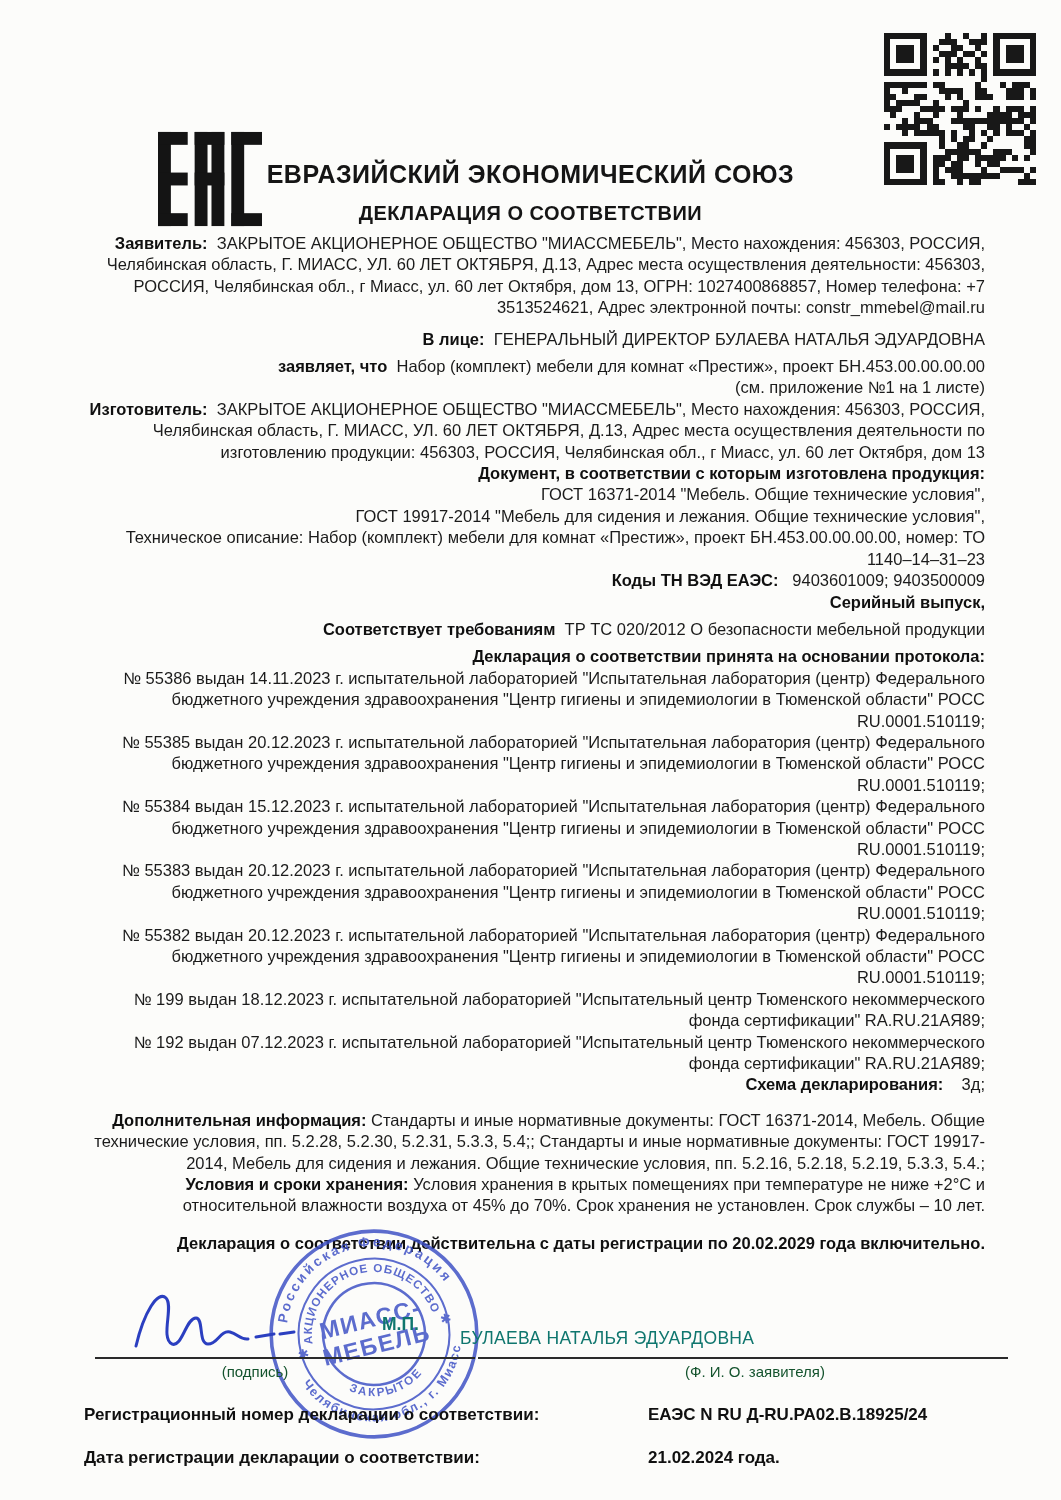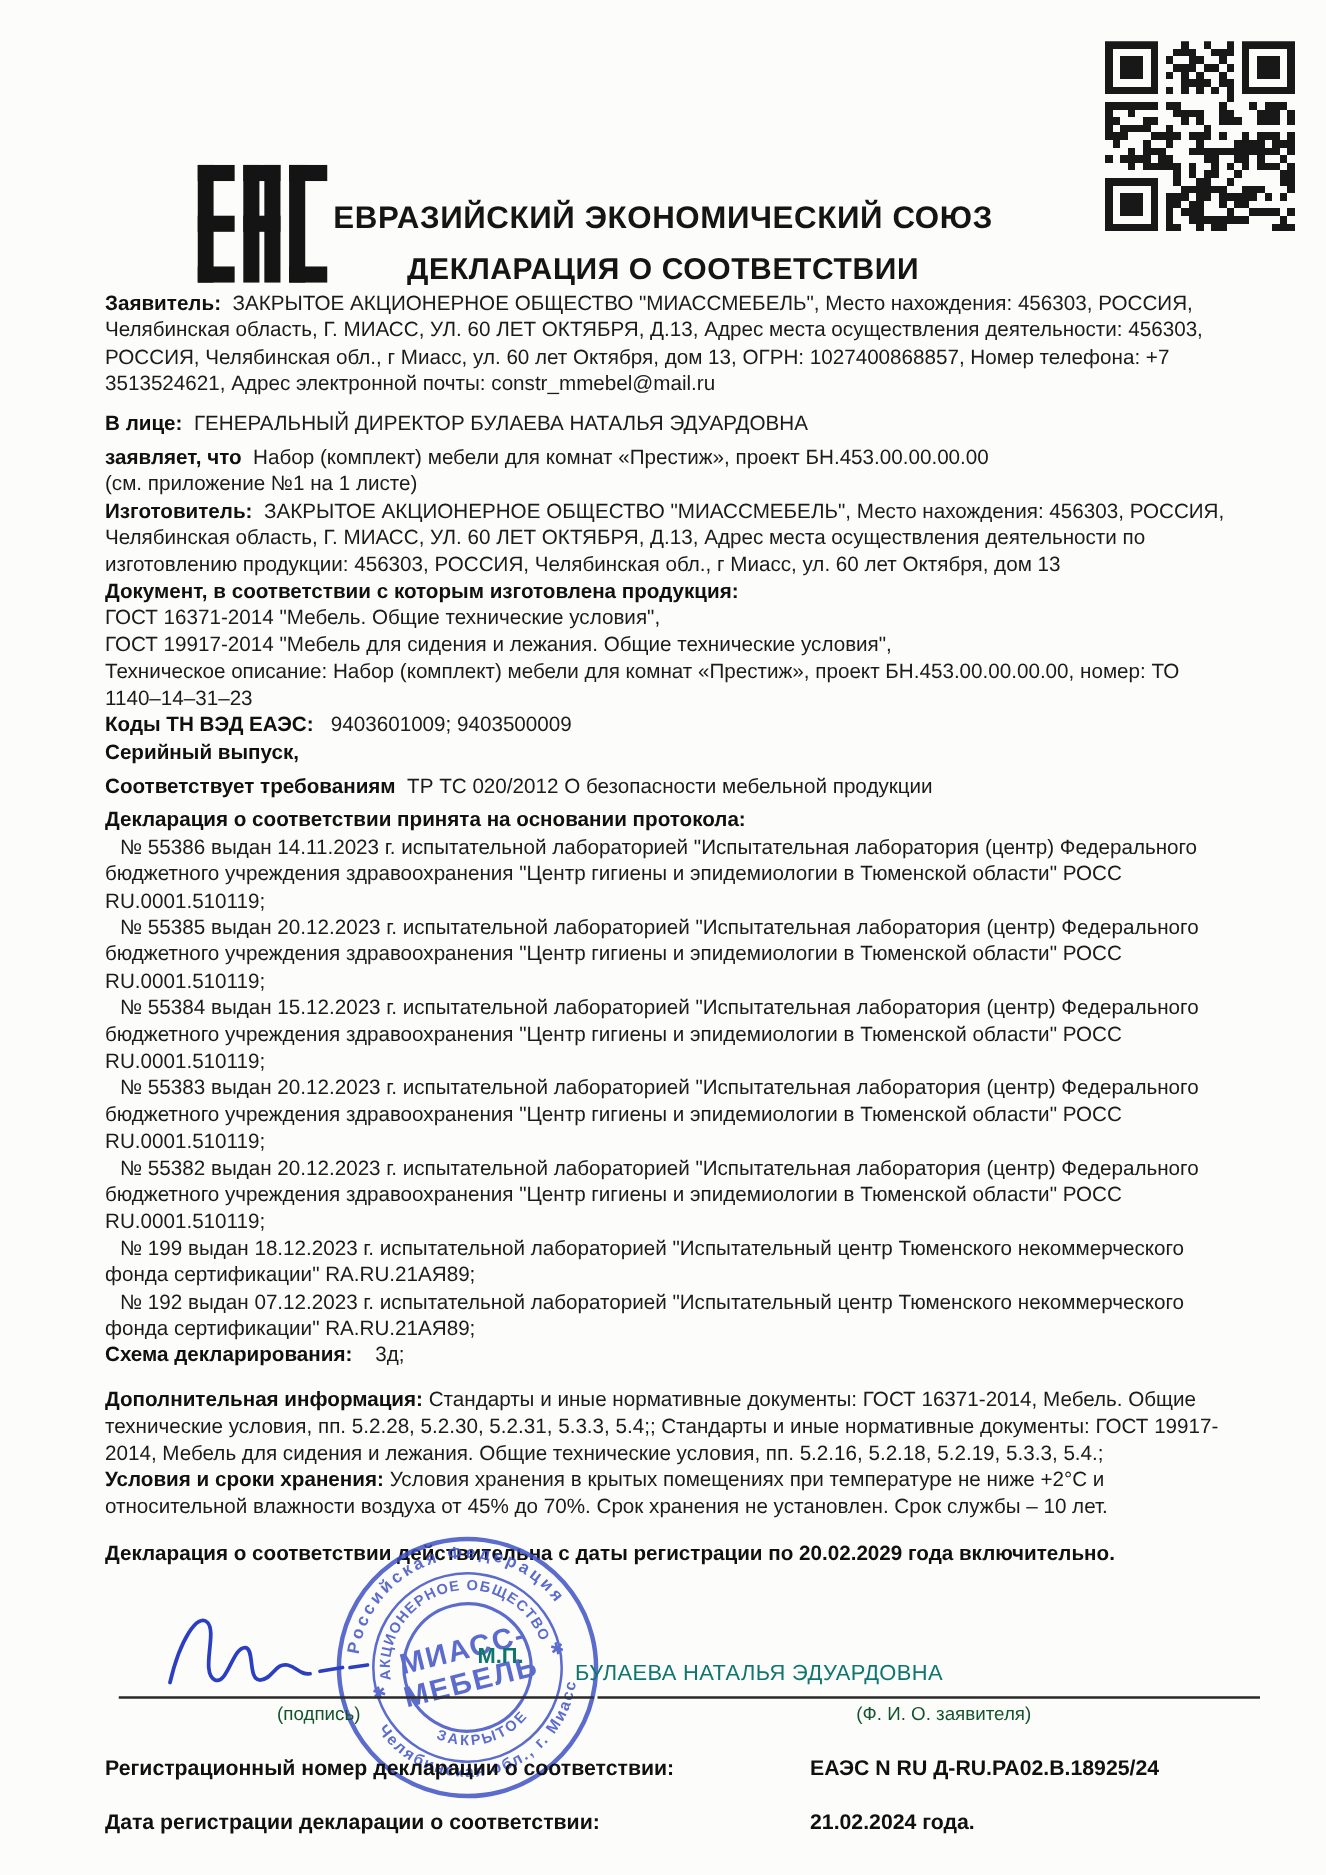--- a/index.html
+++ b/index.html
@@ -5,26 +5,26 @@
   html,body{margin:0;padding:0;background:#9a9a9a;}
   .page{
     position:relative;width:1061px;height:1500px;margin:0 auto;
     background:#fcfcfa;color:#1c1c1c;overflow:hidden;
     font-family:"Liberation Sans","DejaVu Sans",sans-serif;
   }
   .eac-logo{position:absolute;left:158px;top:130px;width:104px;height:100px;}
   .qr{position:absolute;left:884px;top:33px;width:152px;height:152px;}
   .titles{position:absolute;left:0;top:160px;width:100%;text-align:center;}
   .title1{font-size:25px;font-weight:bold;letter-spacing:.5px;color:#151515;}
-  .title2{font-size:24px;font-weight:bold;letter-spacing:.5px;margin-top:13px;color:#151515;}
+  .title2{font-size:20px;font-weight:bold;letter-spacing:.5px;margin-top:13px;color:#151515;}
   .content{
     position:absolute;left:84px;top:233px;width:901px;
     font-size:16.5px;line-height:21.4px;color:#1b1b1b;
   }
-  .content p{margin:0;}
+  .content p{margin:0;text-align:right;}
   b{color:#101010;}
   .mt6{margin-top:6px!important;}
   .mt10{margin-top:10px!important;}
   .mt14{margin-top:14px!important;}
   .proto{text-indent:12px;}
   .validity{font-weight:bold;margin-top:16px!important;color:#101010;}
   .sig-area{position:absolute;left:0;top:1270px;width:1061px;height:160px;}
   .sig-line{position:absolute;height:0;border-top:2px solid #2a2a2a;}
   .line-left{left:95px;top:87px;width:380px;}
   .line-right{left:478px;top:87px;width:530px;}

